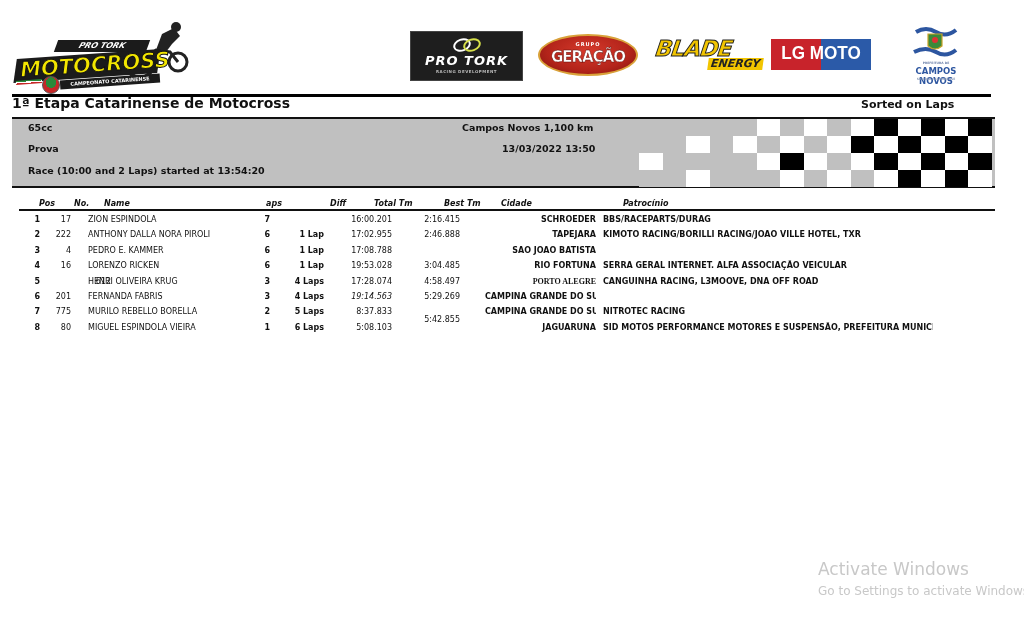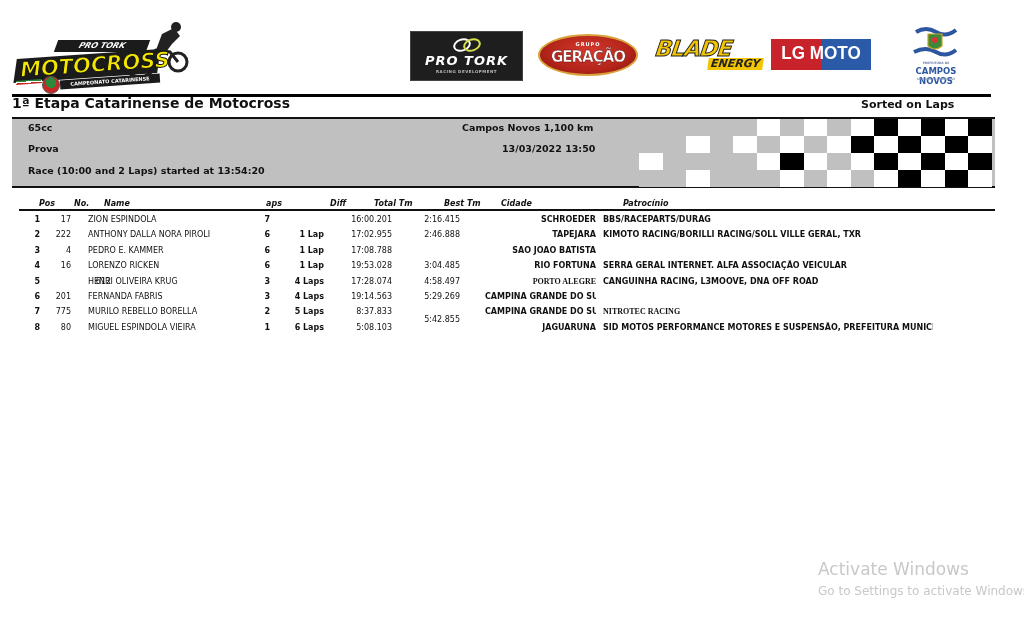--- a/index.html
+++ b/index.html
@@ -254,21 +254,21 @@
   </div>
     <div class="row" style="top: 227.4px;">
     <div class="cell bold num-r" style="left:26px; width:14px;">2</div>
     <div class="cell num-r" style="left:50px; width:21px;">222</div>
     <div class="cell" style="left:88px;">ANTHONY DALLA NORA PIROLI</div>
     <div class="cell bold num-r" style="left:256px; width:14px;">6</div>
     <div class="cell bold num-r" style="left:284px; width:40px;">1 Lap</div>
     <div class="cell num-r" style="left:340px; width:52px;">17:02.955</div>
     <div class="cell num-r" style="left:410px; width:50px;">2:46.888</div>
     <div class="cell bold city" style="left:485px; width:111px; overflow:hidden;">TAPEJARA</div>
-    <div class="cell bold" style="left:603px; width:330px; overflow:hidden;">KIMOTO RACING/BORILLI RACING/SOLL VILLE GERAL, TXR</div>
+    <div class="cell bold" style="left:603px; width:330px; overflow:hidden;">KIMOTO RACING/BORILLI RACING/JOAO VILLE HOTEL, TXR</div>
   </div>
     <div class="row" style="top: 242.8px;">
     <div class="cell bold num-r" style="left:26px; width:14px;">3</div>
     <div class="cell num-r" style="left:50px; width:21px;">4</div>
     <div class="cell" style="left:88px;">PEDRO E. KAMMER</div>
     <div class="cell bold num-r" style="left:256px; width:14px;">6</div>
     <div class="cell bold num-r" style="left:284px; width:40px;">1 Lap</div>
     <div class="cell num-r" style="left:340px; width:52px;">17:08.788</div>
     <div class="cell num-r" style="left:410px; width:50px;"></div>
     <div class="cell bold city" style="left:485px; width:111px; overflow:hidden;">SAO JOAO BATISTA</div>
@@ -294,34 +294,34 @@
     <div class="cell num-r" style="left:410px; width:50px;">4:58.497</div>
     <div class="cell bold city" style="left:485px; width:111px; overflow:hidden;font-family:Liberation Serif, serif;">PORTO ALEGRE</div>
     <div class="cell bold" style="left:603px; width:330px; overflow:hidden;">CANGUINHA RACING, L3MOOVE, DNA OFF ROAD</div>
   </div>
     <div class="row" style="top: 289px;">
     <div class="cell bold num-r" style="left:26px; width:14px;">6</div>
     <div class="cell num-r" style="left:50px; width:21px;">201</div>
     <div class="cell" style="left:88px;">FERNANDA FABRIS</div>
     <div class="cell bold num-r" style="left:256px; width:14px;">3</div>
     <div class="cell bold num-r" style="left:284px; width:40px;">4 Laps</div>
-    <div class="cell num-r" style="left:340px; width:52px;">19:14.563</div>
+    <div class="cell num-r" style="left:340px; width:52px;font-style:italic;">19:14.563</div>
     <div class="cell num-r" style="left:410px; width:50px;">5:29.269</div>
     <div class="cell bold city" style="left:485px; width:111px; overflow:hidden;">CAMPINA GRANDE DO SU</div>
   </div>
     <div class="row" style="top: 304.4px;">
     <div class="cell bold num-r" style="left:26px; width:14px;">7</div>
     <div class="cell num-r" style="left:50px; width:21px;">775</div>
     <div class="cell" style="left:88px;">MURILO REBELLO BORELLA</div>
     <div class="cell bold num-r" style="left:256px; width:14px;">2</div>
     <div class="cell bold num-r" style="left:284px; width:40px;">5 Laps</div>
     <div class="cell num-r" style="left:340px; width:52px;">8:37.833</div>
     <div class="cell num-r" style="left:410px; width:50px;margin-top:8px;">5:42.855</div>
     <div class="cell bold city" style="left:485px; width:111px; overflow:hidden;">CAMPINA GRANDE DO SU</div>
-    <div class="cell bold" style="left:603px; width:330px; overflow:hidden;font-family:Liberation Serif, serif;">NITROTEC RACING</div>
+    <div class="cell bold" style="left:603px; width:330px; overflow:hidden;">NITROTEC RACING</div>
   </div>
     <div class="row" style="top: 319.8px;">
     <div class="cell bold num-r" style="left:26px; width:14px;">8</div>
     <div class="cell num-r" style="left:50px; width:21px;">80</div>
     <div class="cell" style="left:88px;">MIGUEL ESPINDOLA VIEIRA</div>
     <div class="cell bold num-r" style="left:256px; width:14px;">1</div>
     <div class="cell bold num-r" style="left:284px; width:40px;">6 Laps</div>
     <div class="cell num-r" style="left:340px; width:52px;">5:08.103</div>
     <div class="cell num-r" style="left:410px; width:50px;"></div>
     <div class="cell bold city" style="left:485px; width:111px; overflow:hidden;">JAGUARUNA</div>

